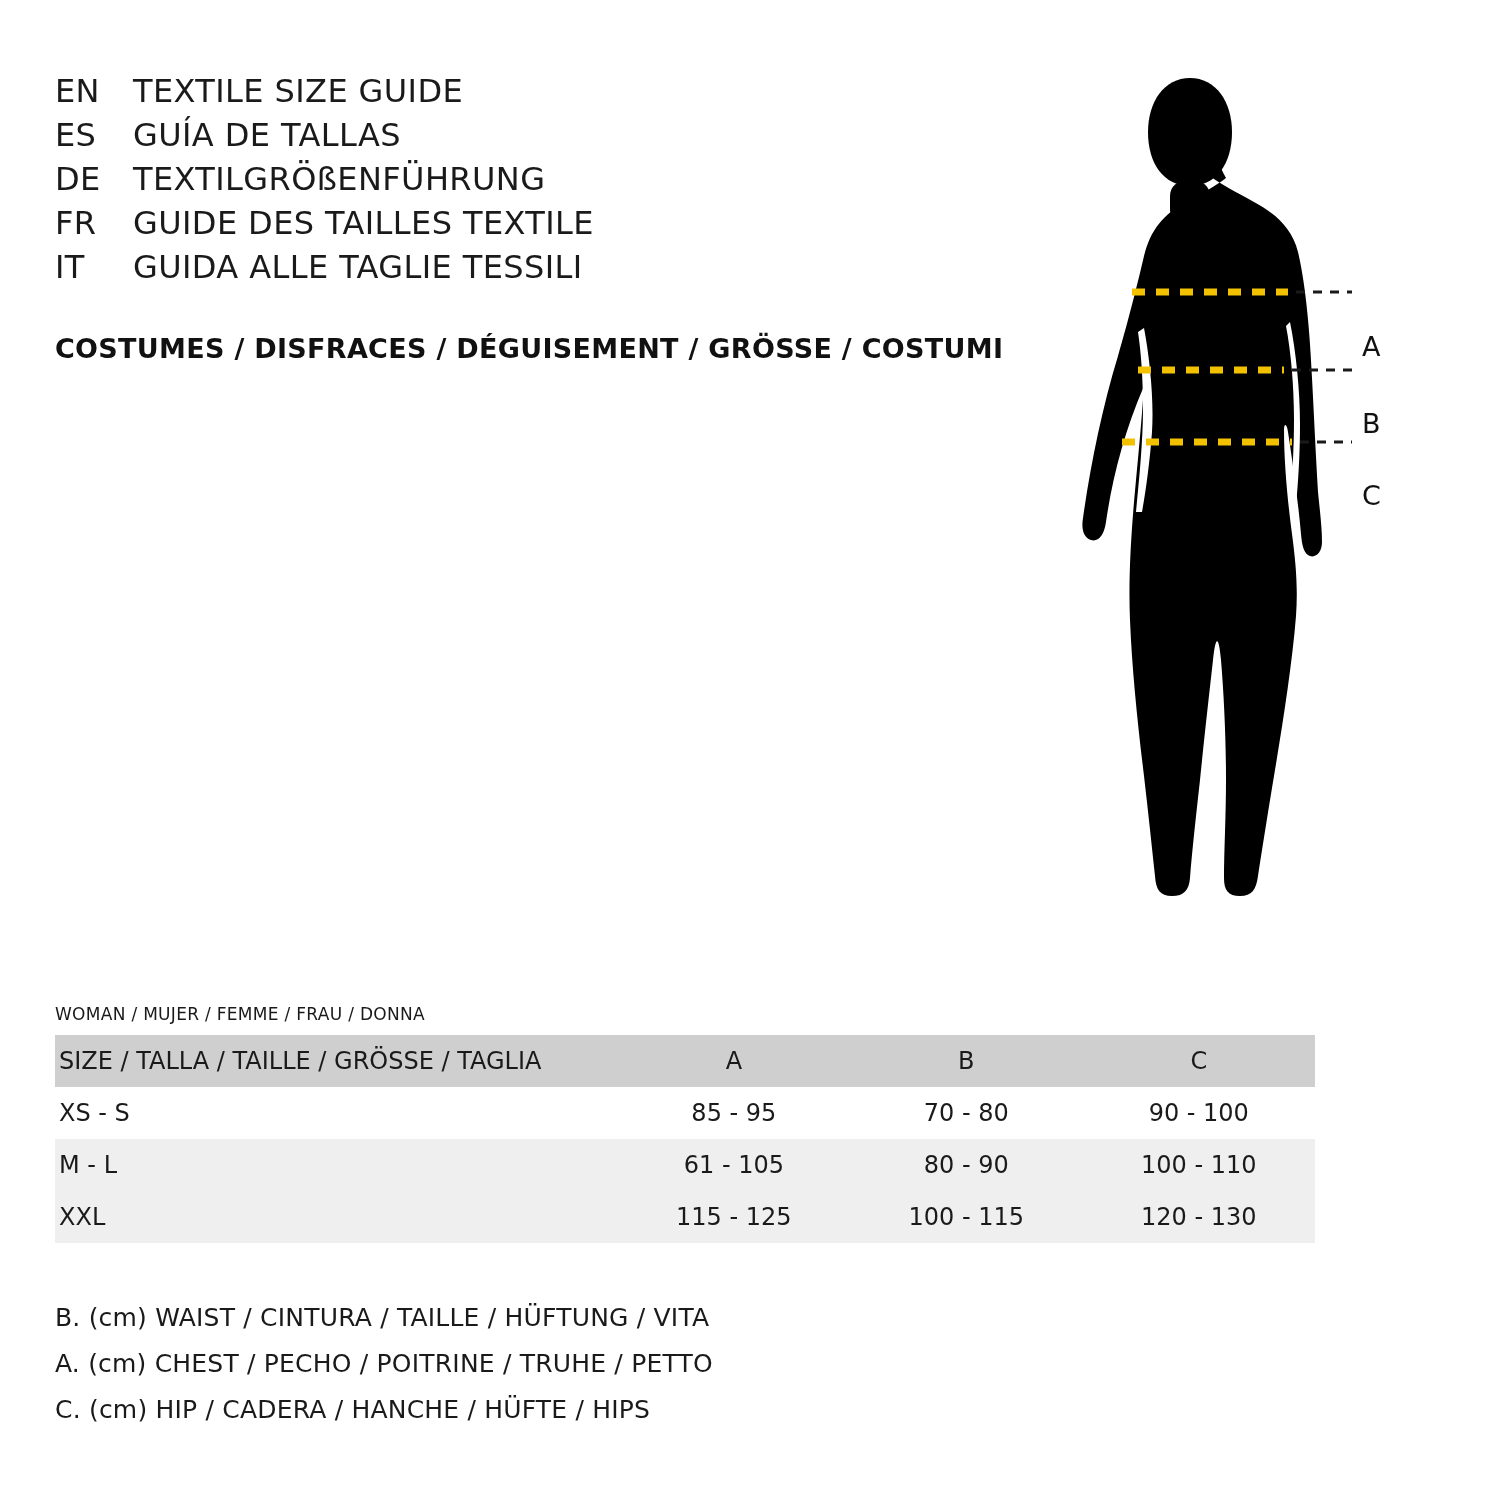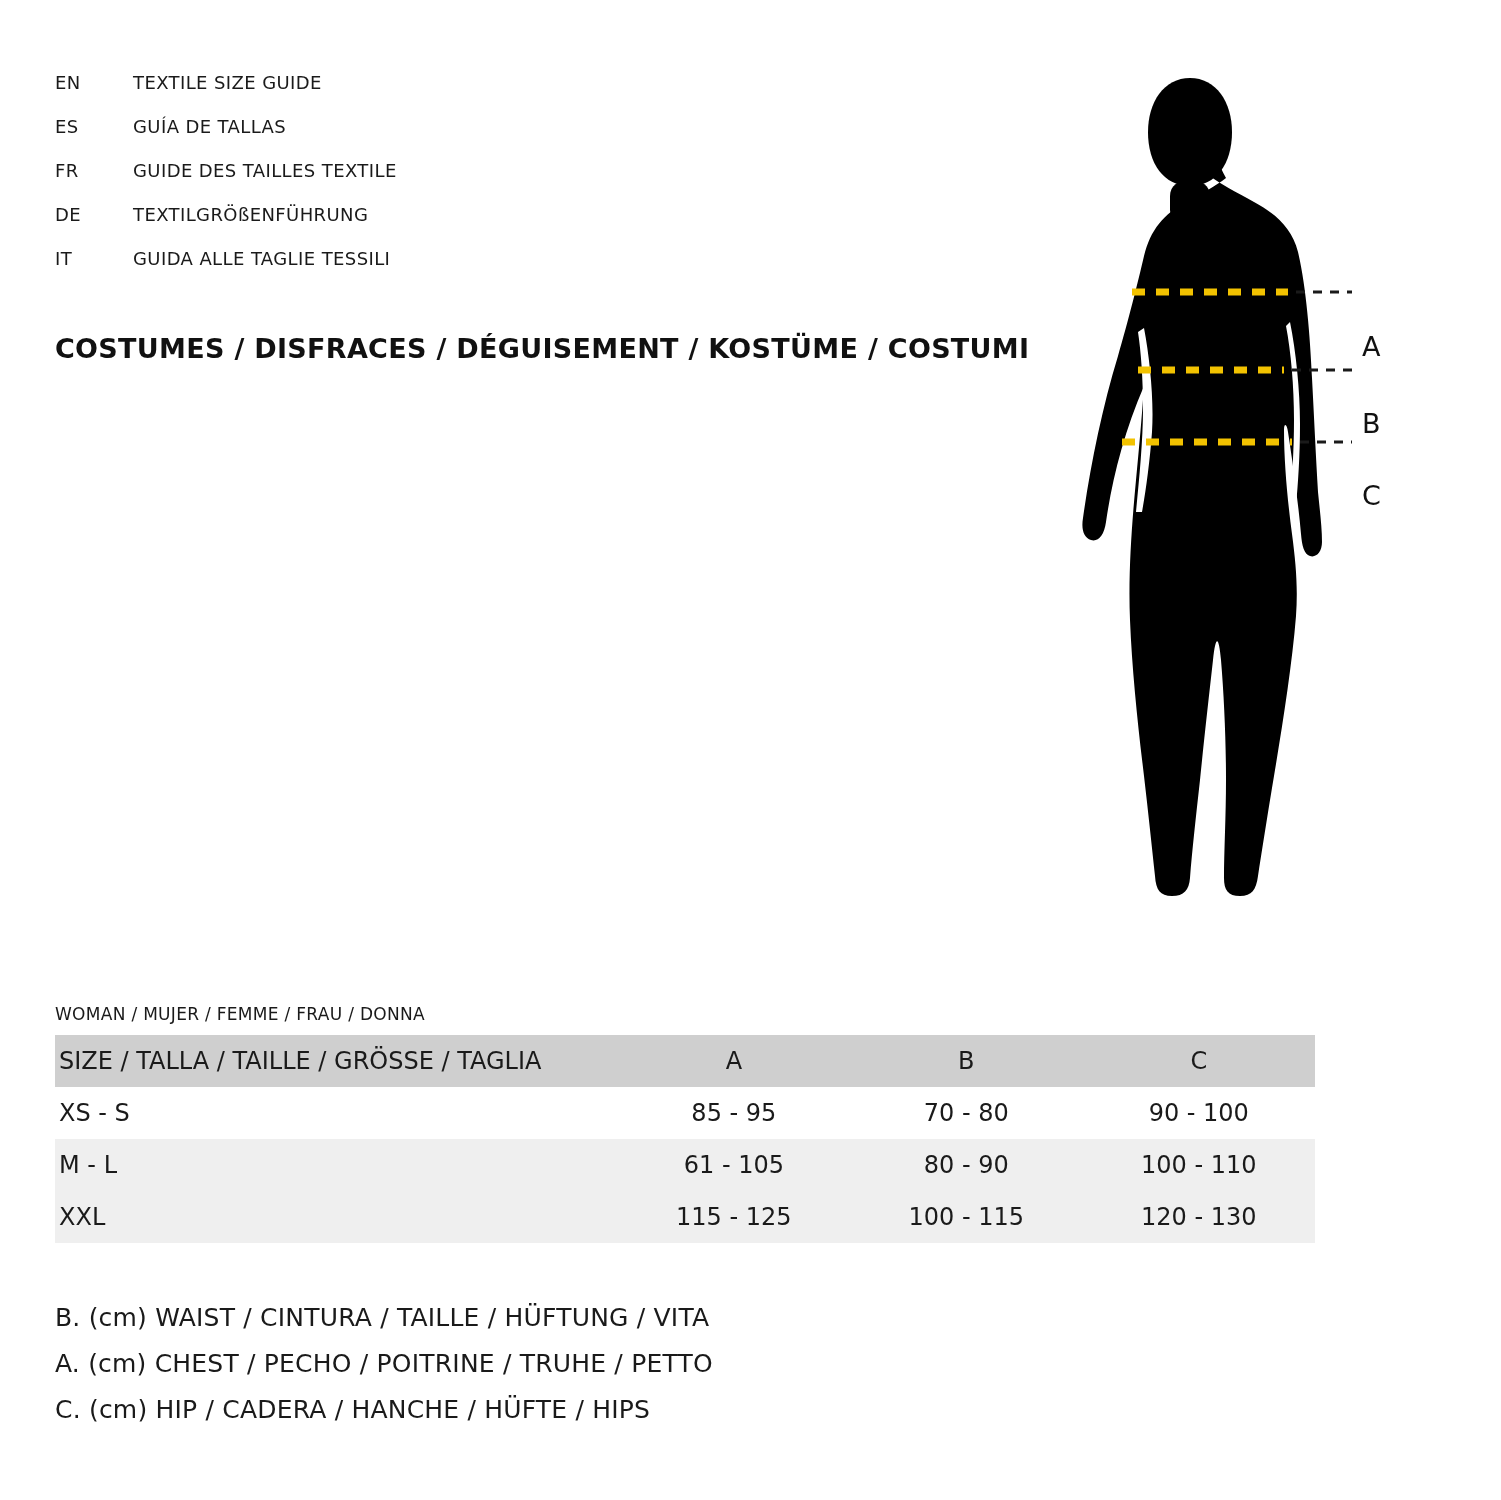--- a/index.html
+++ b/index.html
@@ -24,21 +24,21 @@
   .lang-block {
     position: absolute;
     left: 55px;
     top: 72px;
     width: 720px;
   }
   .lang-row {
     display: flex;
     align-items: baseline;
     height: 44px;
-    font-size: 18px;
+    font-size: 32px;
     letter-spacing: 0.4px;
     color: #1a1a1a;
   }
   .lang-code {
     width: 78px;
     flex: 0 0 78px;
   }
   .lang-text {
     flex: 1;
   }
@@ -148,34 +148,34 @@
   <div class="lang-block">
     <div class="lang-row">
       <span class="lang-code">EN</span>
       <span class="lang-text">TEXTILE SIZE GUIDE</span>
     </div>
     <div class="lang-row">
       <span class="lang-code">ES</span>
       <span class="lang-text">GUÍA DE TALLAS</span>
     </div>
     <div class="lang-row">
+      <span class="lang-code">DE</span>
+      <span class="lang-text">TEXTILGRÖßENFÜHRUNG</span>
+    </div>
+    <div class="lang-row">
       <span class="lang-code">FR</span>
       <span class="lang-text">GUIDE DES TAILLES TEXTILE</span>
     </div>
     <div class="lang-row">
-      <span class="lang-code">DE</span>
-      <span class="lang-text">TEXTILGRÖßENFÜHRUNG</span>
-    </div>
-    <div class="lang-row">
       <span class="lang-code">IT</span>
       <span class="lang-text">GUIDA ALLE TAGLIE TESSILI</span>
     </div>
   </div>
 
-  <div class="costumes-line">COSTUMES / DISFRACES / DÉGUISEMENT / KOSTÜME / COSTUMI</div>
+  <div class="costumes-line">COSTUMES / DISFRACES / DÉGUISEMENT / GRÖSSE / COSTUMI</div>
 
   <div class="figure-wrap">
     <svg class="figure-svg" width="420" height="880" viewBox="0 0 420 880">
       <path fill="#000000" d="
         M 150 22
         C 170 22, 184 40, 184 66
         C 184 86, 178 104, 170 116
         C 180 124, 196 132, 214 142
         C 236 154, 252 168, 258 192
         C 266 226, 270 274, 272 318

